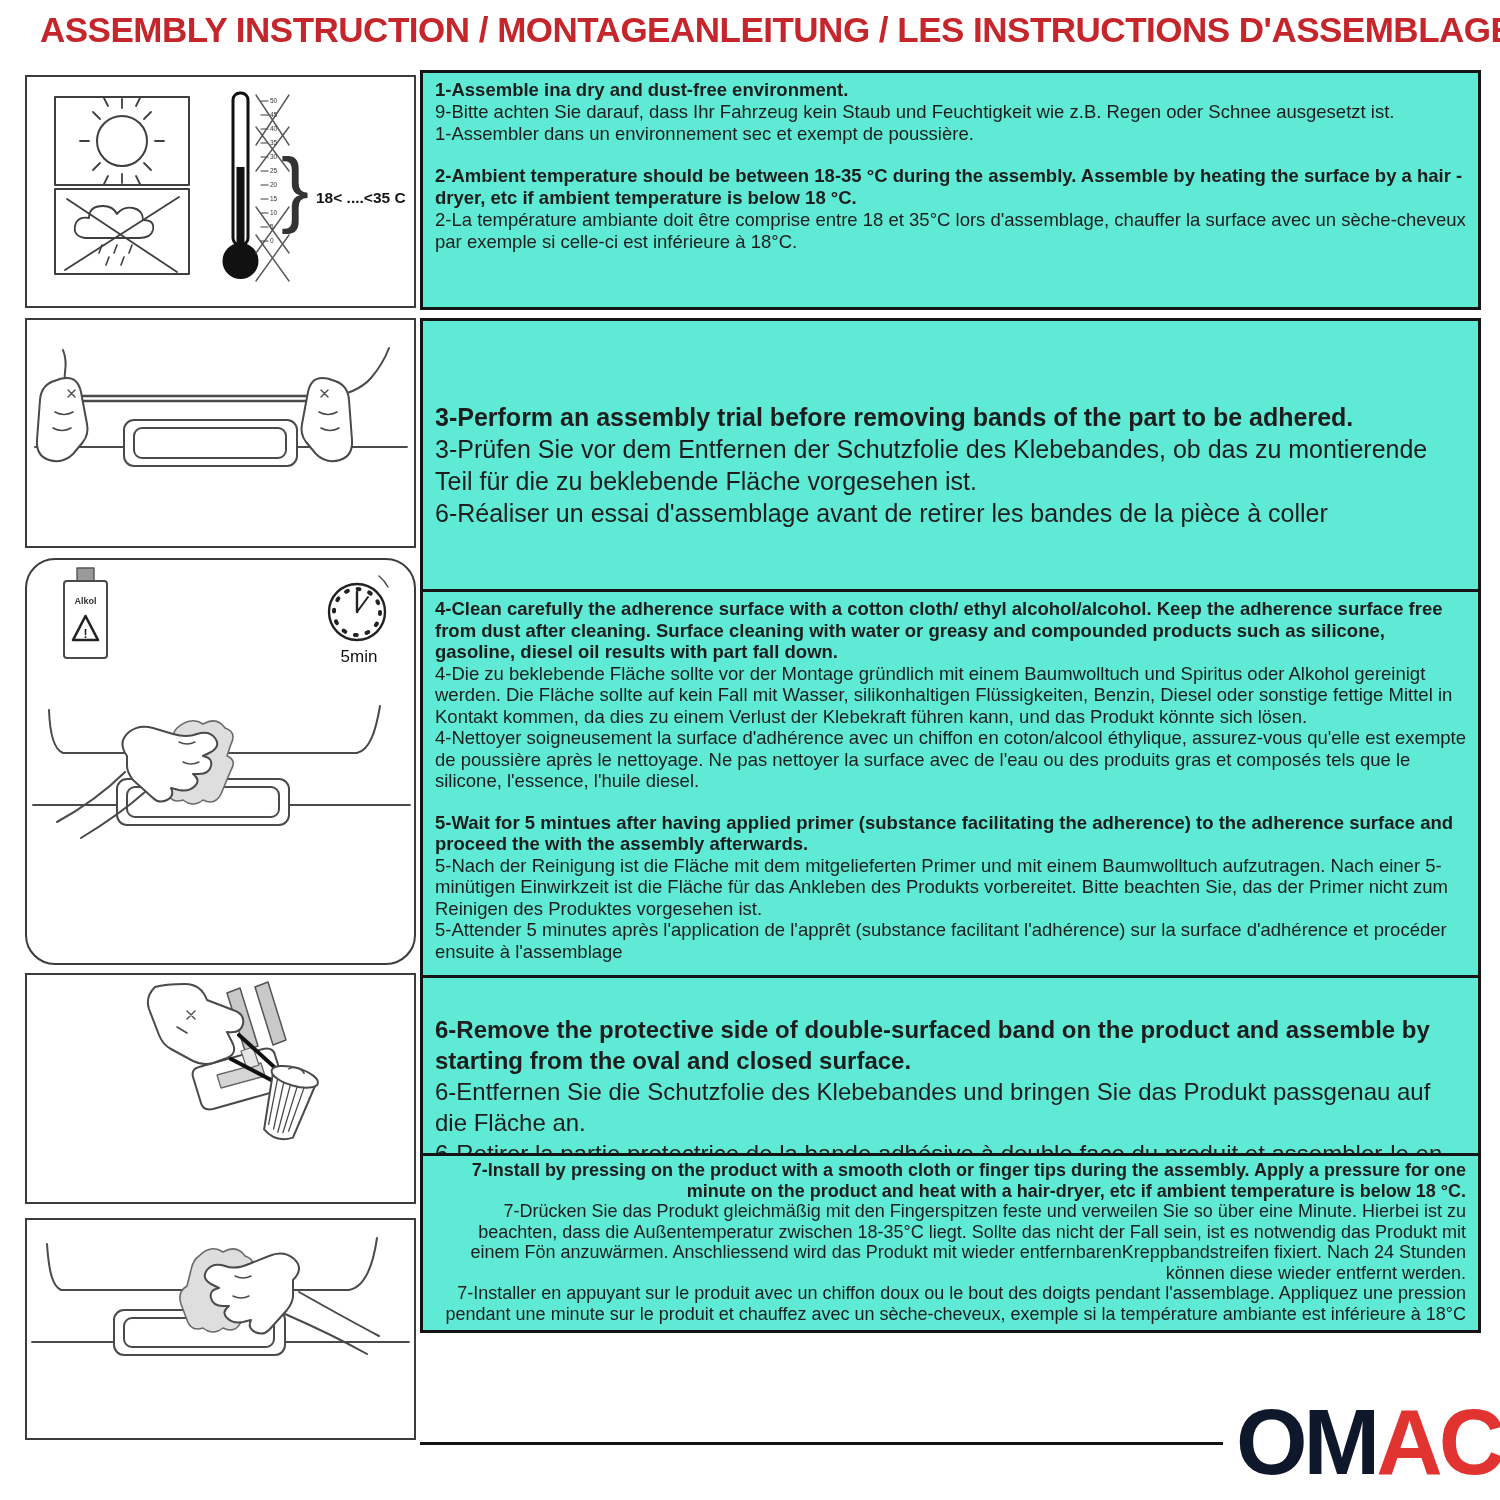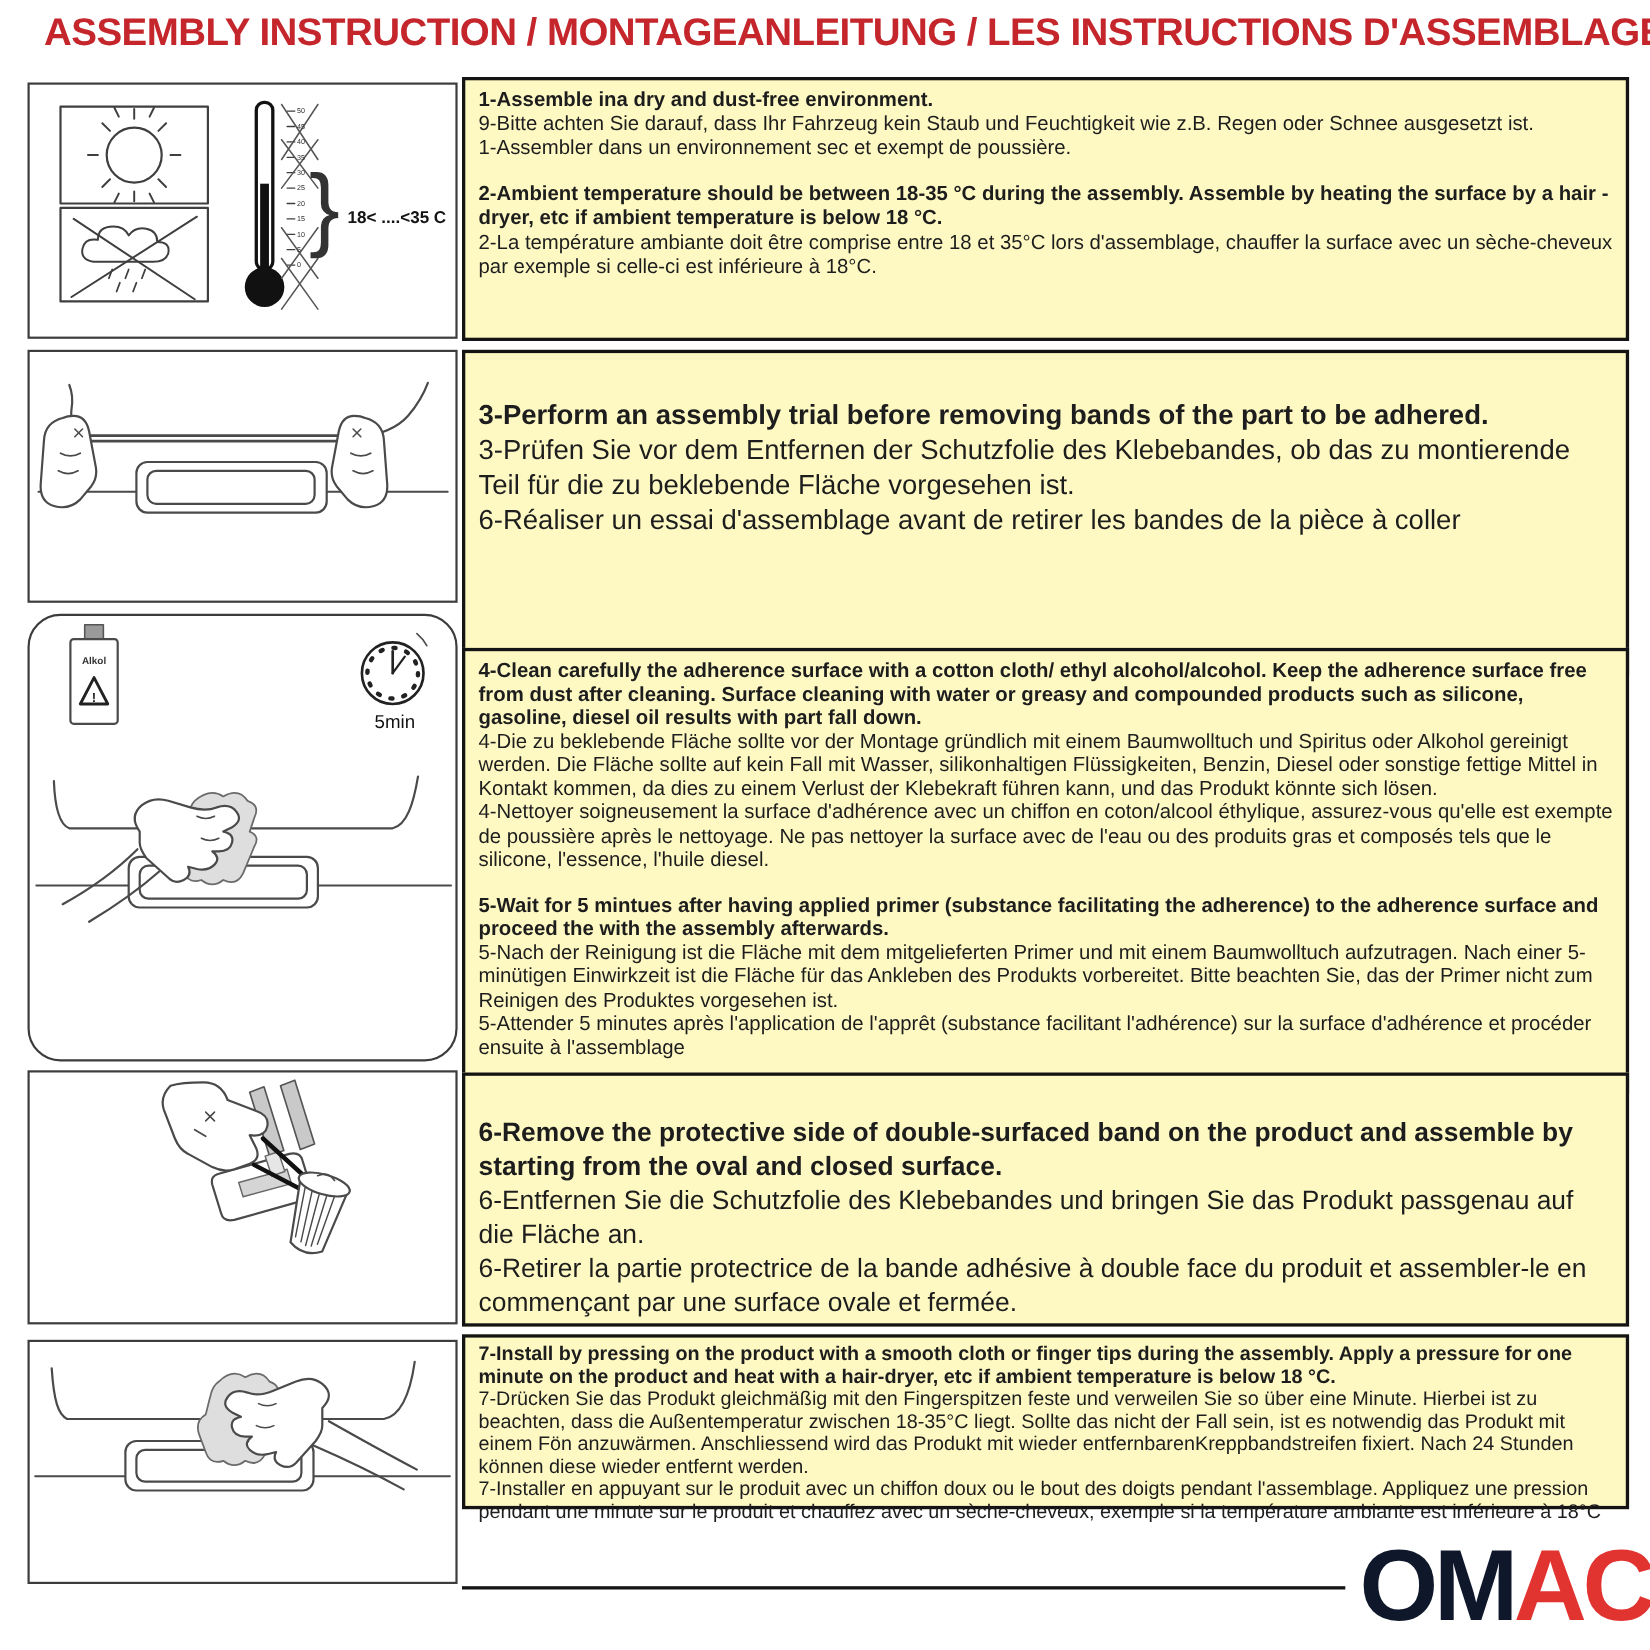--- a/index.html
+++ b/index.html
@@ -1,33 +1,33 @@
 <!DOCTYPE html>
 <html><head>
 <meta charset="utf-8">
 <style>
   html,body{margin:0;padding:0;background:#fff;width:1500px;height:1500px;overflow:hidden;}
   body{font-family:"Liberation Sans",sans-serif;color:#1d1d1d;position:relative;}
   .title{position:absolute;left:40px;top:10px;font-size:35px;font-weight:800;letter-spacing:-0.5px;color:#c4262c;white-space:nowrap;}
   .illus-box{position:absolute;left:25px;width:391px;border:2px solid #3c3c3c;box-sizing:border-box;background:#fff;}
-  .text-box{position:absolute;left:420px;width:1061px;border:3px solid #141414;box-sizing:border-box;background:#fef9c3;padding:6px 12px 0 12px;}
+  .text-box{position:absolute;left:420px;width:1061px;border:3px solid #141414;box-sizing:border-box;background:#5eead4;padding:6px 12px 0 12px;}
   .text-box p{margin:0;}
   .sp{margin-top:20px !important;}
   .b{font-weight:bold;}
   
   .i1{top:75px;height:233px;}
   .t1{top:70px;height:240px;}
   .i2{top:318px;height:230px;}
-  .t2{top:318px;height:296px;padding-top:40px;}
+  .t2{top:318px;height:296px;padding-top:80px;}
   .i3{top:558px;height:407px;border-radius:30px;}
   .t3{top:560px;height:405px;margin-top:29px;}
   .i4{top:973px;height:231px;}
   .t4{top:975px;height:231px;padding-top:36px;}
   .i5{top:1218px;height:222px;}
-  .t5{top:1213px;height:159px;padding-top:4px;}
+  .t5{top:1153px;height:180px;padding-top:4px;text-align:right;}
   
   .t1 p{font-size:18.5px;line-height:22px;}
   .t2 p{font-size:25px;line-height:32px;}
   .t3 p{font-size:18.5px;line-height:21.5px;}
   .t4 p{font-size:24px;line-height:31px;}
   .t5 p{font-size:18px;line-height:20.5px;}
   .rule{position:absolute;left:420px;top:1442px;width:803px;height:3px;background:#141414;}
   .logo{position:absolute;left:1236px;top:1396px;font-size:92px;line-height:92px;font-weight:bold;letter-spacing:-4px;white-space:nowrap;}
   .logo .lb{color:#0f172a;}
   .logo .lr{color:#e13431;}

